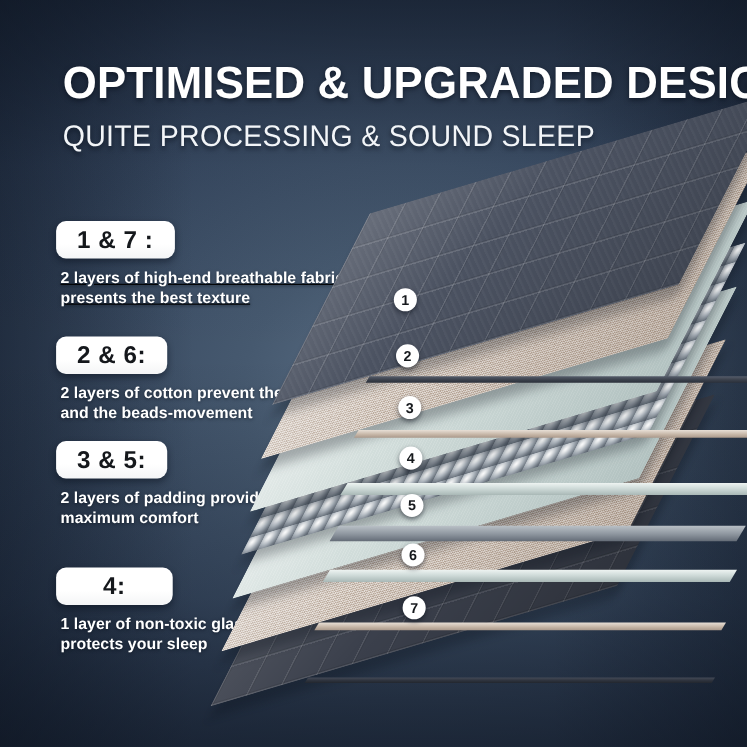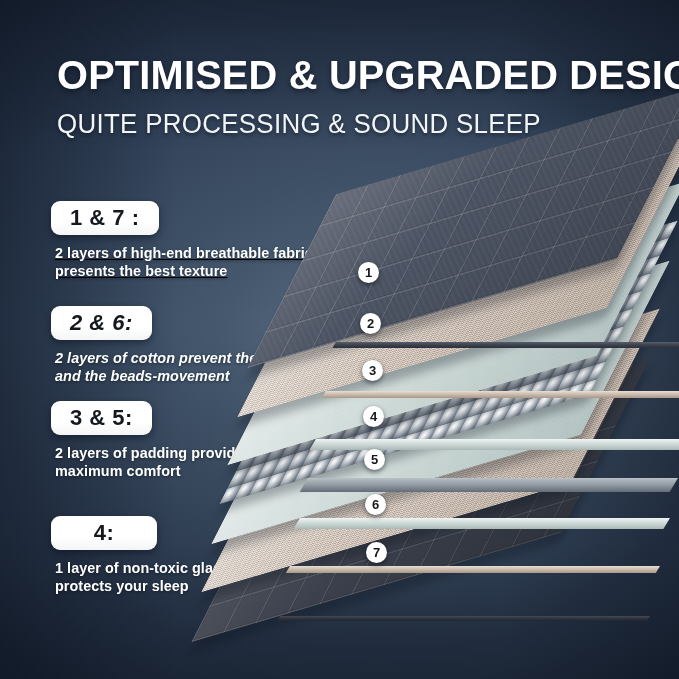--- a/index.html
+++ b/index.html
@@ -70,21 +70,21 @@
     left: 51px;
     top: 201px;
     width: 270px;
   }
   .fact {
     position: absolute;
     left: 0;
     width: 270px;
   }
   .fact-0 { top: 0px; text-decoration: underline; }
-  .fact-1 { top: 105px; font-style: italic; }
+  .fact-1 { top: 105px; }
   .fact-2 { top: 200px; }
   .fact-3 { top: 315px; }
 
   .chip {
     display: inline-flex;
     align-items: center;
     justify-content: flex-start;
     min-width: 72px;
     height: 34px;
     padding: 0 19px;

